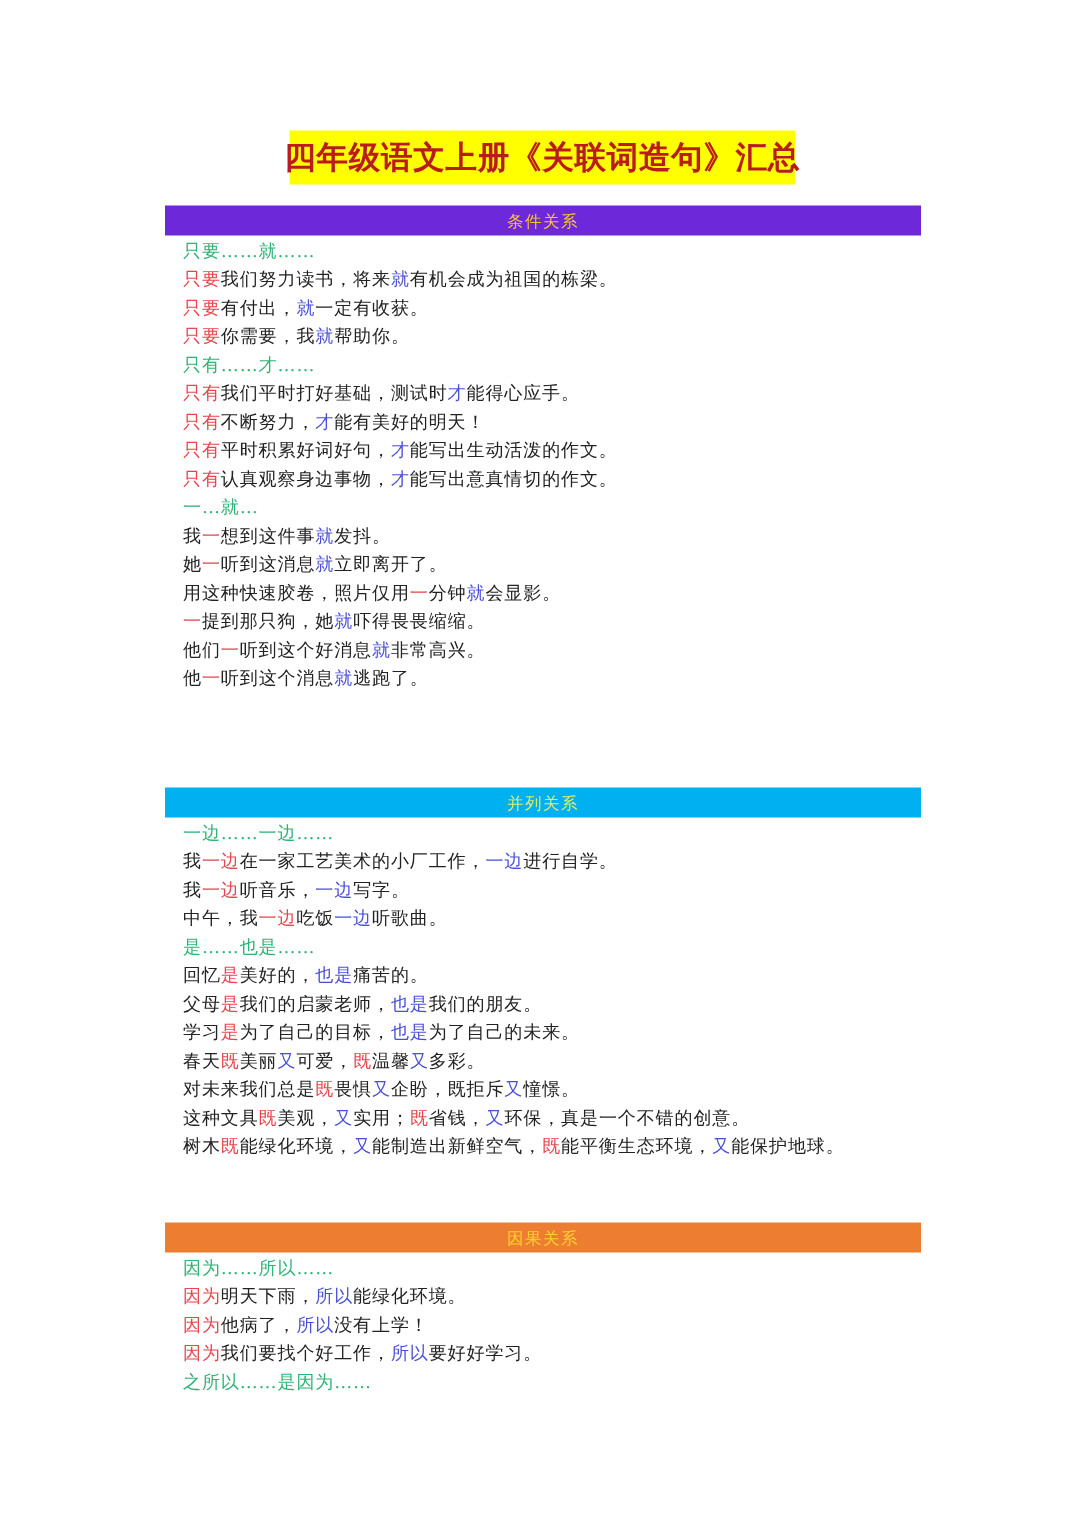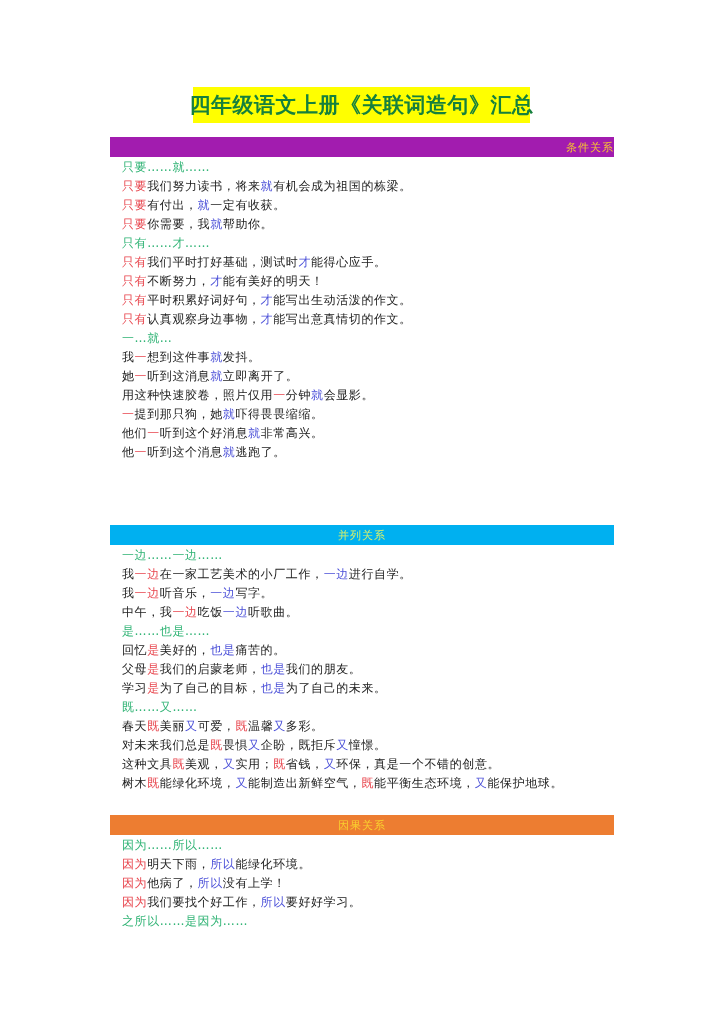--- a/index.html
+++ b/index.html
@@ -1,41 +1,41 @@
 <!DOCTYPE html>
 <html><head>
 <meta charset="utf-8">
 <style>
   html, body { margin:0; padding:0; background:#ffffff; }
   body { width:724px; height:1024px; position:relative; overflow:hidden;
          font-family:"DejaVu Serif","Liberation Serif",serif; }
   .title-box { position:absolute; left:193px; top:87px; width:337px; height:36px;
                background:#ffff00; display:flex; align-items:center; justify-content:center; }
   .title-text { font-family:"DejaVu Sans","Liberation Sans",sans-serif; font-weight:bold;
-                font-size:21px; color:#15803d; letter-spacing:0.5px; white-space:nowrap; }
+                font-size:21px; color:#b91c1c; letter-spacing:0.5px; white-space:nowrap; }
   .section { position:absolute; left:110px; width:504px; }
   .banner { height:20px; display:flex; align-items:center; justify-content:center;
             font-size:11px; letter-spacing:1px; }
   .lines { margin-top:1px; }
   .line { height:19px; line-height:19px; font-size:12px; color:#222; white-space:nowrap;
           letter-spacing:0.6px;margin-left:12px; }
   .seg-r { color:#e8464e; }
   .seg-b { color:#4a4fd8; }
   .seg-g { color:#2fb374; }
   .seg-n { color:#222; }
 </style>
 </head>
 <body>
 
 <div class="title-box">
   <span class="title-text">四年级语文上册《关联词造句》汇总</span>
 </div>
 
 <div class="section" id="sec0" style="top:137px;">
-    <div class="banner" style="background: #a21caf; color: rgb(247, 197, 49); justify-content: flex-end;">
+    <div class="banner" style="background: #6d28d9; color: rgb(247, 197, 49);">
       <span>条件关系</span>
     </div>
     <div class="lines">
       <div class="line"><span class="seg-g">只要……就……</span></div>
       <div class="line"><span class="seg-r">只要</span><span class="seg-n">我们努力读书，将来</span><span class="seg-b">就</span><span class="seg-n">有机会成为祖国的栋梁。</span></div>
       <div class="line"><span class="seg-r">只要</span><span class="seg-n">有付出，</span><span class="seg-b">就</span><span class="seg-n">一定有收获。</span></div>
       <div class="line"><span class="seg-r">只要</span><span class="seg-n">你需要，我</span><span class="seg-b">就</span><span class="seg-n">帮助你。</span></div>
       <div class="line"><span class="seg-g">只有……才……</span></div>
       <div class="line"><span class="seg-r">只有</span><span class="seg-n">我们平时打好基础，测试时</span><span class="seg-b">才</span><span class="seg-n">能得心应手。</span></div>
       <div class="line"><span class="seg-r">只有</span><span class="seg-n">不断努力，</span><span class="seg-b">才</span><span class="seg-n">能有美好的明天！</span></div>
@@ -56,21 +56,20 @@
     </div>
     <div class="lines">
       <div class="line"><span class="seg-g">一边……一边……</span></div>
       <div class="line"><span class="seg-n">我</span><span class="seg-r">一边</span><span class="seg-n">在一家工艺美术的小厂工作，</span><span class="seg-b">一边</span><span class="seg-n">进行自学。</span></div>
       <div class="line"><span class="seg-n">我</span><span class="seg-r">一边</span><span class="seg-n">听音乐，</span><span class="seg-b">一边</span><span class="seg-n">写字。</span></div>
       <div class="line"><span class="seg-n">中午，我</span><span class="seg-r">一边</span><span class="seg-n">吃饭</span><span class="seg-b">一边</span><span class="seg-n">听歌曲。</span></div>
       <div class="line"><span class="seg-g">是……也是……</span></div>
       <div class="line"><span class="seg-n">回忆</span><span class="seg-r">是</span><span class="seg-n">美好的，</span><span class="seg-b">也是</span><span class="seg-n">痛苦的。</span></div>
       <div class="line"><span class="seg-n">父母</span><span class="seg-r">是</span><span class="seg-n">我们的启蒙老师，</span><span class="seg-b">也是</span><span class="seg-n">我们的朋友。</span></div>
       <div class="line"><span class="seg-n">学习</span><span class="seg-r">是</span><span class="seg-n">为了自己的目标，</span><span class="seg-b">也是</span><span class="seg-n">为了自己的未来。</span></div>
-      <div class="line"><span class="seg-g">既……又……</span></div>
       <div class="line"><span class="seg-n">春天</span><span class="seg-r">既</span><span class="seg-n">美丽</span><span class="seg-b">又</span><span class="seg-n">可爱，</span><span class="seg-r">既</span><span class="seg-n">温馨</span><span class="seg-b">又</span><span class="seg-n">多彩。</span></div>
       <div class="line"><span class="seg-n">对未来我们总是</span><span class="seg-r">既</span><span class="seg-n">畏惧</span><span class="seg-b">又</span><span class="seg-n">企盼，既拒斥</span><span class="seg-b">又</span><span class="seg-n">憧憬。</span></div>
       <div class="line"><span class="seg-n">这种文具</span><span class="seg-r">既</span><span class="seg-n">美观，</span><span class="seg-b">又</span><span class="seg-n">实用；</span><span class="seg-r">既</span><span class="seg-n">省钱，</span><span class="seg-b">又</span><span class="seg-n">环保，真是一个不错的创意。</span></div>
       <div class="line"><span class="seg-n">树木</span><span class="seg-r">既</span><span class="seg-n">能绿化环境，</span><span class="seg-b">又</span><span class="seg-n">能制造出新鲜空气，</span><span class="seg-r">既</span><span class="seg-n">能平衡生态环境，</span><span class="seg-b">又</span><span class="seg-n">能保护地球。</span></div>
     </div>
   </div>
 <div class="section" id="sec2" style="top:815px;">
     <div class="banner" style="background: rgb(237, 125, 49); color: rgb(249, 209, 47);">
       <span>因果关系</span>
     </div>

